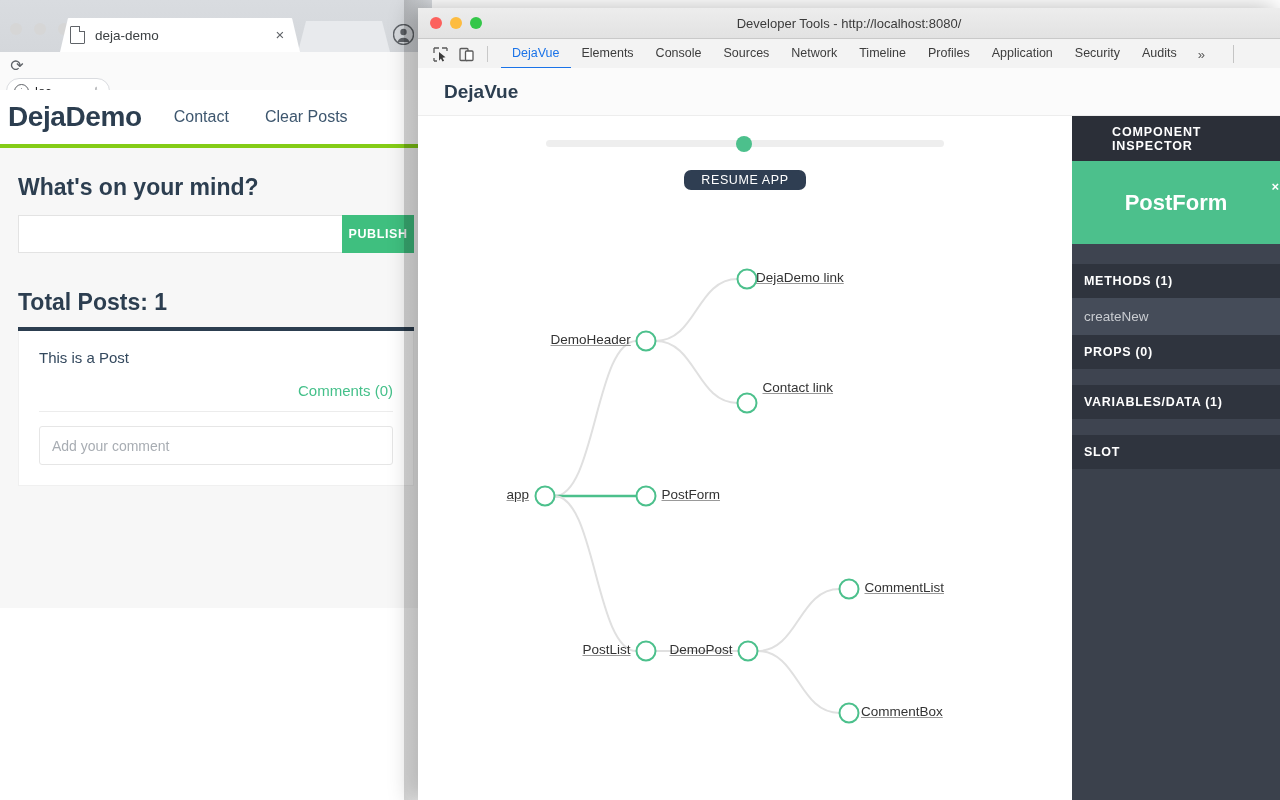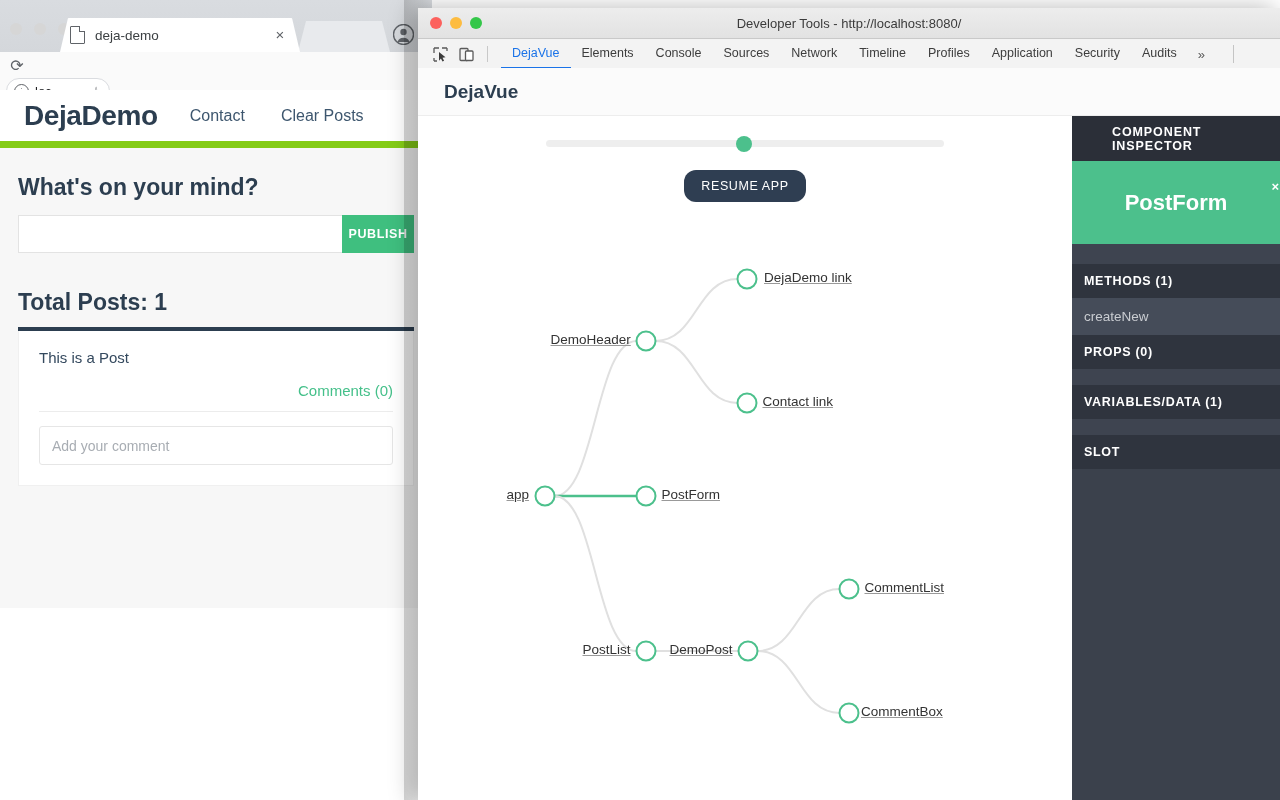--- a/index.html
+++ b/index.html
@@ -53,22 +53,22 @@
   .ext-abp{background:#c9342c;border-radius:50%;font-size:7px;letter-spacing:-.2px;}
   .ext-orange{background:#f0845a;border-radius:50%;color:#fff;font-size:12px;}
   .ext-react{background:#ececec;border-radius:3px;color:#c5c5c5;font-size:11px;}
   .ext-paren{border:1.3px solid #cfcfcf;border-radius:50%;color:#b5b5b5;font-size:10px;}
   .ext-cors{background:#e2544a;border-radius:3px;font-size:7px;}
   .ch-kebab{margin-left:auto;margin-right:11px;color:#5f6368;font-size:15px;line-height:12px;letter-spacing:0;}
 
   
   .page{position:absolute;left:0;top:90px;width:432px;height:710px;background:#f7f7f7;overflow:hidden;}
   .demo-header{
-    height:58px;background:#fff;border-bottom:7px solid #84cc16;
-    display:flex;align-items:center;padding:0 24px;box-sizing:border-box;
+    height:58px;background:#fff;border-bottom:4px solid #84cc16;
+    display:flex;align-items:center;padding:0 8px;box-sizing:border-box;
   }
   .brand{font-size:28px;font-weight:bold;color:#2c3e50;letter-spacing:-.4px;}
   .nav-links{display:flex;gap:36px;margin-left:32px;}
   .nav-links a{font-size:16px;color:#3d566e;text-decoration:none;}
   .page-body{padding:26px 18px 0 18px;}
   .ask-title{font-size:23px;font-weight:bold;color:#2c3e50;margin:0 0 14px 0;}
   .post-form{display:flex;height:38px;}
   .post-form input{
     flex:1;border:1px solid #e3e3e3;border-right:none;background:#fff;
     font-size:14px;padding:0 10px;outline:none;font-family:"Liberation Sans",sans-serif;
@@ -138,22 +138,22 @@
   .dv-header .dv-title{font-size:19px;font-weight:bold;color:#2c3e50;}
 
   .dv-main{position:absolute;left:0;top:48px;right:208px;bottom:0;background:#fff;overflow:hidden;}
 
   .dv-controls{padding-top:20px;}
   .slider-wrap{width:398px;margin:0 auto;position:relative;height:16px;}
   .slider-track{position:absolute;left:0;top:4px;width:100%;height:7px;background:#eeeeee;border-radius:4px;}
   .slider-thumb{position:absolute;top:0;width:16px;height:16px;border-radius:50%;background:#4cc08c;}
   .resume-wrap{display:flex;justify-content:center;margin-top:18px;}
   .resume-btn{
-    background:#2f3e52;color:#fff;border:none;border-radius:12px;
-    font-size:12.5px;letter-spacing:.6px;padding:9px 17px;cursor:pointer;
+    background:#2f3e52;color:#fff;border:none;border-radius:7px;
+    font-size:12.5px;letter-spacing:.6px;padding:3px 17px;cursor:pointer;
     font-family:"Liberation Sans",sans-serif;
   }
 
   .tree-wrap{position:absolute;left:0;top:96px;right:0;bottom:0;}
   .tree-svg{position:absolute;left:0;top:0;}
   .node-label{
     position:absolute;font-size:13.5px;color:#333;white-space:nowrap;
     text-decoration:underline;text-decoration-color:#999;
   }
 
@@ -339,22 +339,22 @@
               <circle cx="329" cy="191" r="9.5" fill="#ffffff" stroke="#4cc08c" stroke-width="2"></circle>
               <circle cx="228" cy="284" r="9.5" fill="#ffffff" stroke="#4cc08c" stroke-width="2"></circle>
               <circle cx="228" cy="439" r="9.5" fill="#ffffff" stroke="#4cc08c" stroke-width="2"></circle>
               <circle cx="330" cy="439" r="9.5" fill="#ffffff" stroke="#4cc08c" stroke-width="2"></circle>
               <circle cx="431" cy="377" r="9.5" fill="#ffffff" stroke="#4cc08c" stroke-width="2"></circle>
               <circle cx="431" cy="501" r="9.5" fill="#ffffff" stroke="#4cc08c" stroke-width="2"></circle>
             </svg>
           <div id="treeNodes">
               <div class="node-label" style="top: 275px; left: 88.5px;">app</div>
               <div class="node-label" style="top: 120px; left: 132.5px;">DemoHeader</div>
-              <div class="node-label" style="top: 58px; left: 346px;">DejaDemo link</div>
-              <div class="node-label" style="top: 182px; left: 344.5px;">Contact link</div>
+              <div class="node-label" style="top: 58px; left: 338px;">DejaDemo link</div>
+              <div class="node-label" style="top: 168px; left: 344.5px;">Contact link</div>
               <div class="node-label" style="top: 275px; left: 243.5px;">PostForm</div>
               <div class="node-label" style="top: 430px; left: 164.5px;">PostList</div>
               <div class="node-label" style="top: 430px; left: 251.5px;">DemoPost</div>
               <div class="node-label" style="top: 368px; left: 446.5px;">CommentList</div>
               <div class="node-label" style="top: 492px; left: 443px;">CommentBox</div>
             </div>
         </div>
       </div>
 
       <div class="ci">

